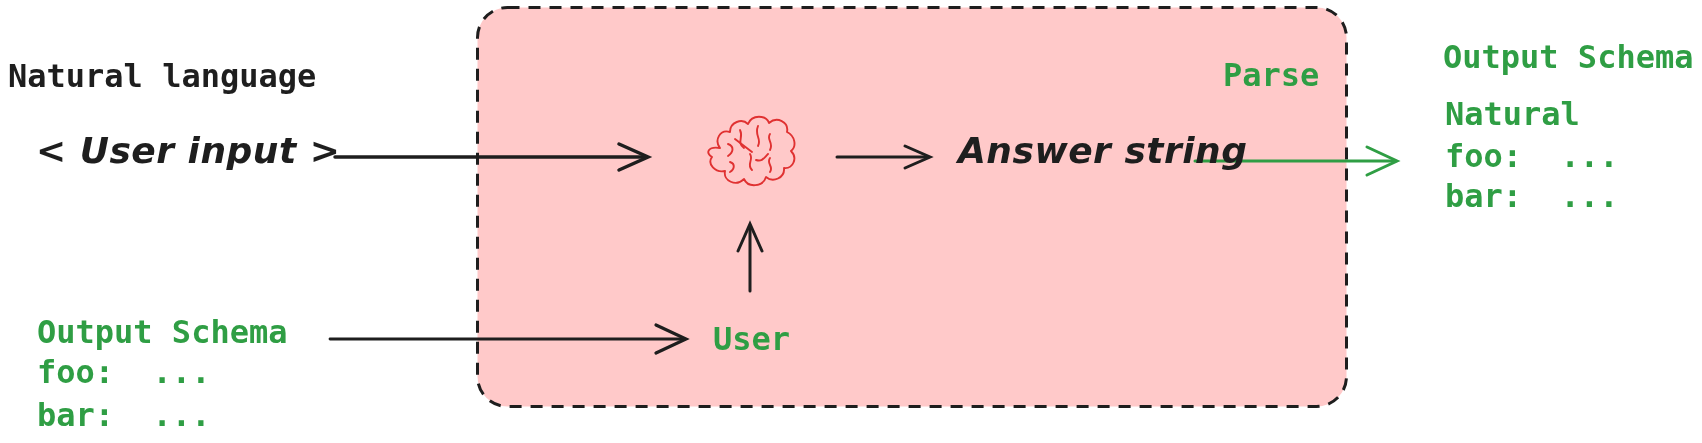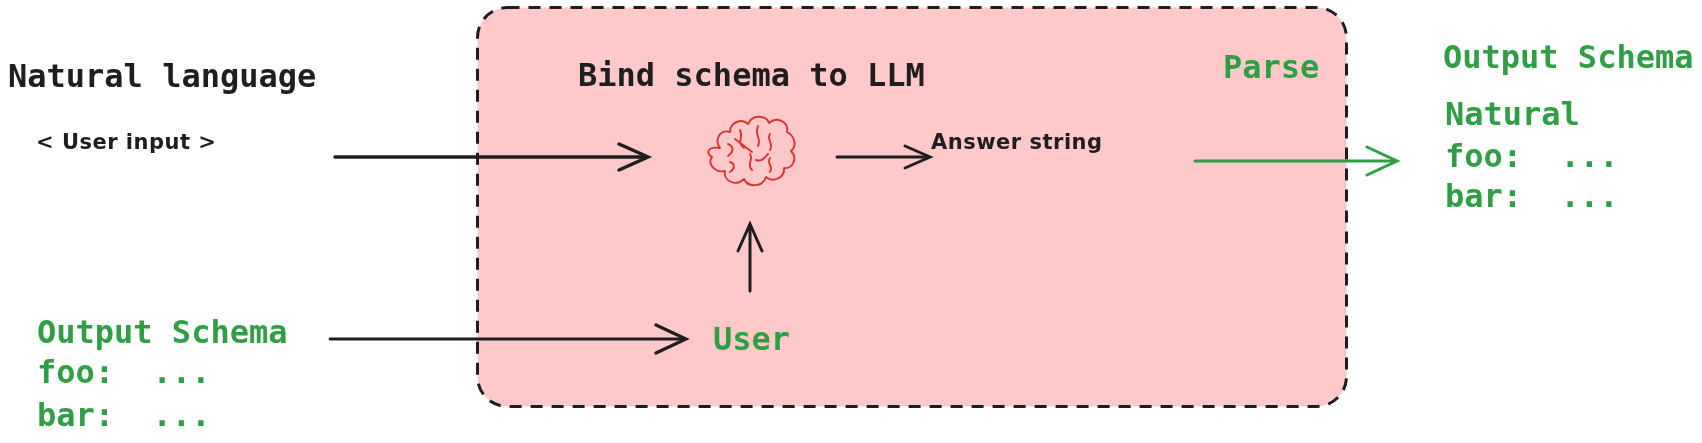--- a/index.html
+++ b/index.html
@@ -21,22 +21,23 @@
   .layer{position:absolute;left:0;top:0;width:1702px;height:443px;pointer-events:none;}
   .t{position:absolute;white-space:pre;line-height:1.15;}
   .mono{
     font-family:"DejaVu Sans Mono","Liberation Mono",monospace;
     font-weight:700;
     font-size:32px;
     color:var(--stroke-black);
   }
   .hand{
     font-family:"DejaVu Sans","Liberation Sans",sans-serif;
+    font-style:italic;
     font-weight:600;
-    font-size:21px;
+    font-size:36px;
     color:var(--stroke-black);
     letter-spacing:0.5px;
   }
   .green{color:var(--green);}
   .brain{position:absolute;left:702px;top:112px;}
 </style>
 </head>
 <body>
 
 <div class="canvas">
@@ -83,24 +84,23 @@
       <path d="M48 42 C52 48, 44 52, 50 58"></path>
       <path d="M68 46 C64 52, 72 54, 68 60"></path>
       <path d="M28 50 C34 52, 32 58, 28 60"></path>
       <path d="M33 27 L50 40"></path>
       <path d="M54 48 C60 50, 62 46, 66 42"></path>
     </g>
   </svg>
 
   <div class="t mono" style="left:8px;top:58px">Natural language</div>
   <div class="t hand" style="left:36px;top:130px">&lt; User input &gt;</div>
-  <div class="t mono" style="left:578px;top:57px">Bind schema to LLM</div>
-  <div class="t hand" style="left:931px;top:130px">Answer string</div>
+  <div class="t hand" style="left:958px;top:130px">Answer string</div>
 
-  <div class="t mono green" style="left:1223px;top:49px">Parse</div>
+  <div class="t mono green" style="left:1223px;top:57px">Parse</div>
   <div class="t mono green" style="left:713px;top:321px">User</div>
 
   <div>
     <div class="t mono green" style="left:37px;top:314px">Output Schema</div>
     <div class="t mono green" style="left:37px;top:354px">foo:  ...</div>
     <div class="t mono green" style="left:37px;top:397px">bar:  ...</div>
   </div>
 
   <div>
     <div class="t mono green" style="left:1443px;top:39px">Output Schema</div>

